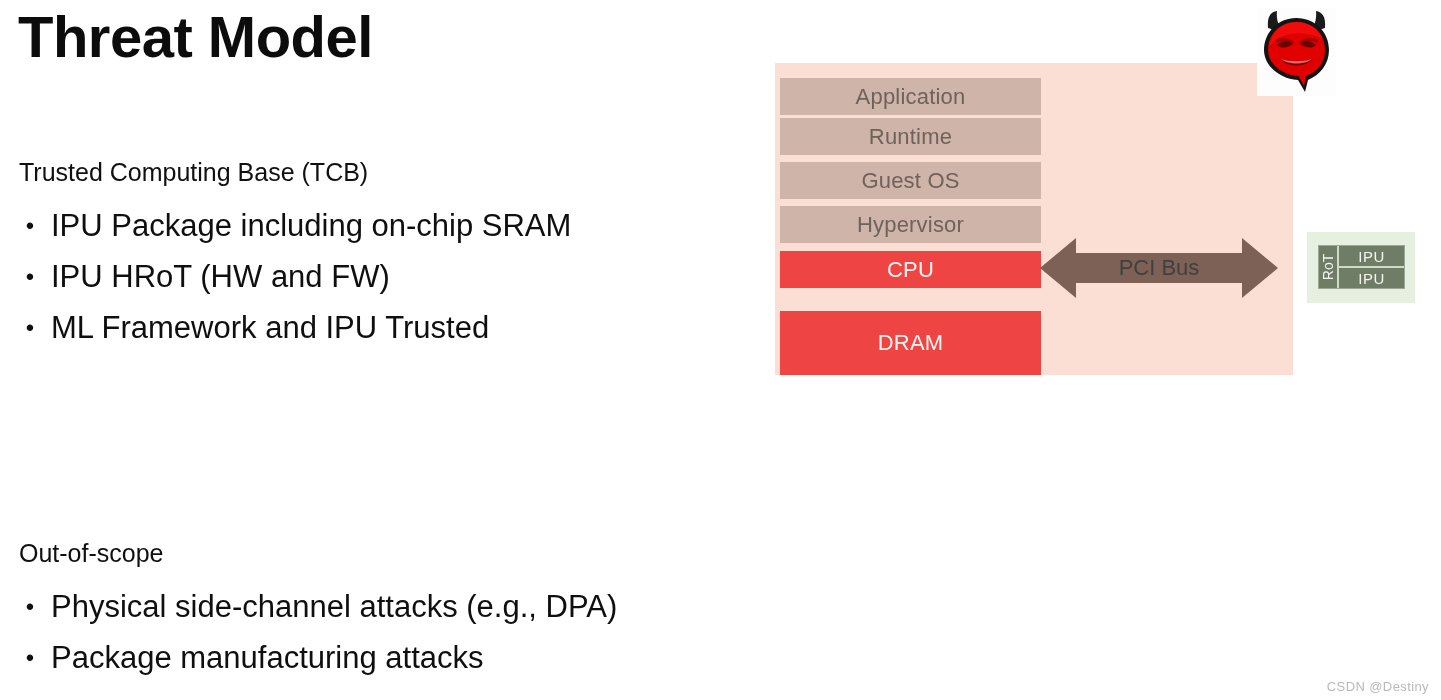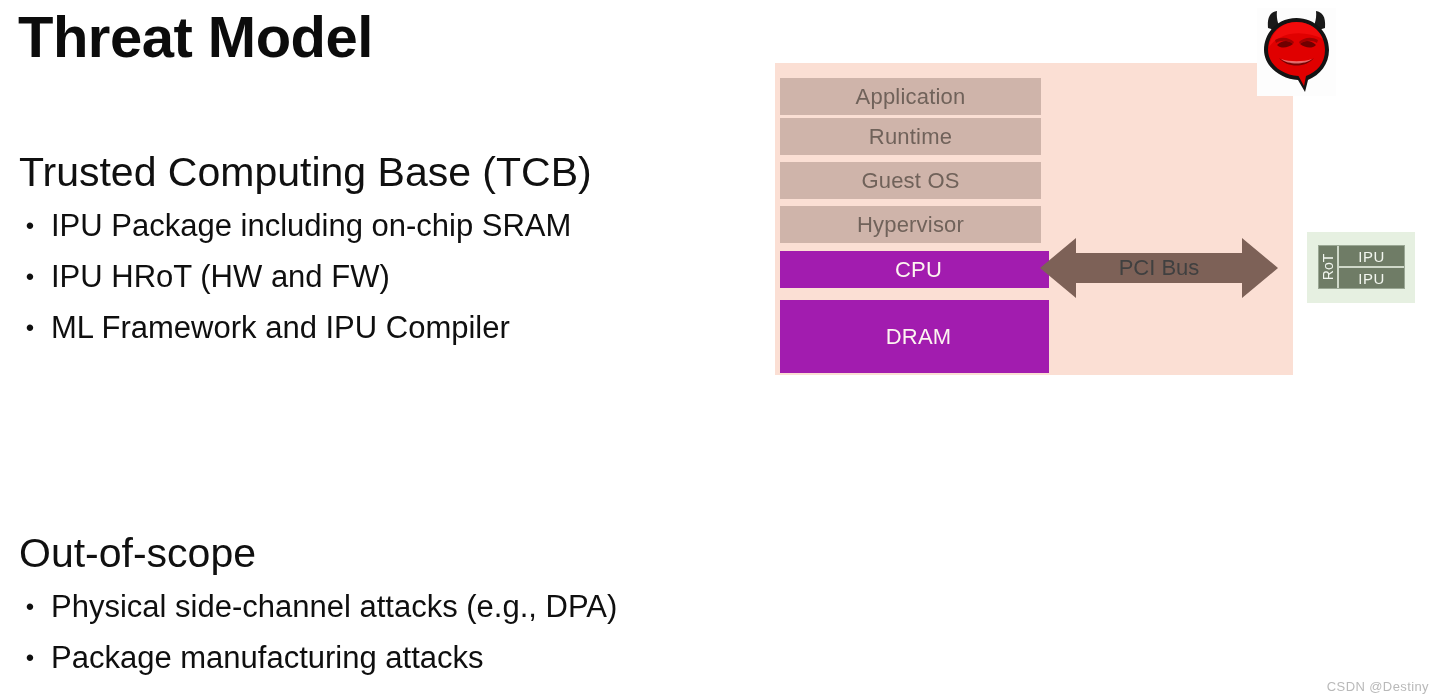--- a/index.html
+++ b/index.html
@@ -29,21 +29,21 @@
     line-height: 70px;
     font-weight: 700;
     color: #0c0c0c;
     letter-spacing: -0.5px;
     white-space: nowrap;
   }
 
   .section-head {
     position: absolute;
     left: 19px;
-    font-size: 41px;
+    font-size: 25px;
     line-height: 44px;
     font-weight: 400;
     color: #101010;
     white-space: nowrap;
   }
   #tcb-head { top: 150px; }
   #goal-line {
     position: absolute;
     left: 19px;
     top: 417px;
@@ -103,30 +103,29 @@
     align-items: center;
     justify-content: center;
     font-size: 22px;
     letter-spacing: 0.2px;
   }
   .stack-box.light {
     background: #cfb4aa;
     color: #70625a;
   }
   .stack-box.dark {
-    background: #a21caf;
+    background: #ef4444;
     color: #fdf4f0;
-    padding-left: 8px;
   }
   #box-application { top: 78px;  height: 37px; }
   #box-runtime     { top: 118px; height: 37px; }
   #box-guestos     { top: 162px; height: 37px; }
   #box-hypervisor  { top: 206px; height: 37px; }
   #box-cpu         { top: 251px; height: 37px; }
-  #box-dram        { top: 300px; height: 73px; }
+  #box-dram        { top: 311px; height: 64px; }
 
   
   #pci-arrow {
     position: absolute;
     left: 1040px;
     top: 236px;
     width: 238px;
     height: 64px;
   }
   #pci-arrow svg { display: block; width: 238px; height: 64px; }
@@ -230,21 +229,21 @@
     <li class="bullet-item">
       <span class="dot">•</span>
       <span>IPU Package including on-chip SRAM</span>
     </li>
     <li class="bullet-item">
       <span class="dot">•</span>
       <span>IPU HRoT (HW and FW)</span>
     </li>
     <li class="bullet-item">
       <span class="dot">•</span>
-      <span>ML Framework and IPU Compiler</span>
+      <span>ML Framework and IPU Trusted</span>
     </li>
   </ul>
 
 
   <div class="section-head" id="oos-head">Out-of-scope</div>
   <ul class="bullet-list" id="oos-list">
     <li class="bullet-item">
       <span class="dot">•</span>
       <span>Physical side-channel attacks (e.g., DPA)</span>
     </li>

